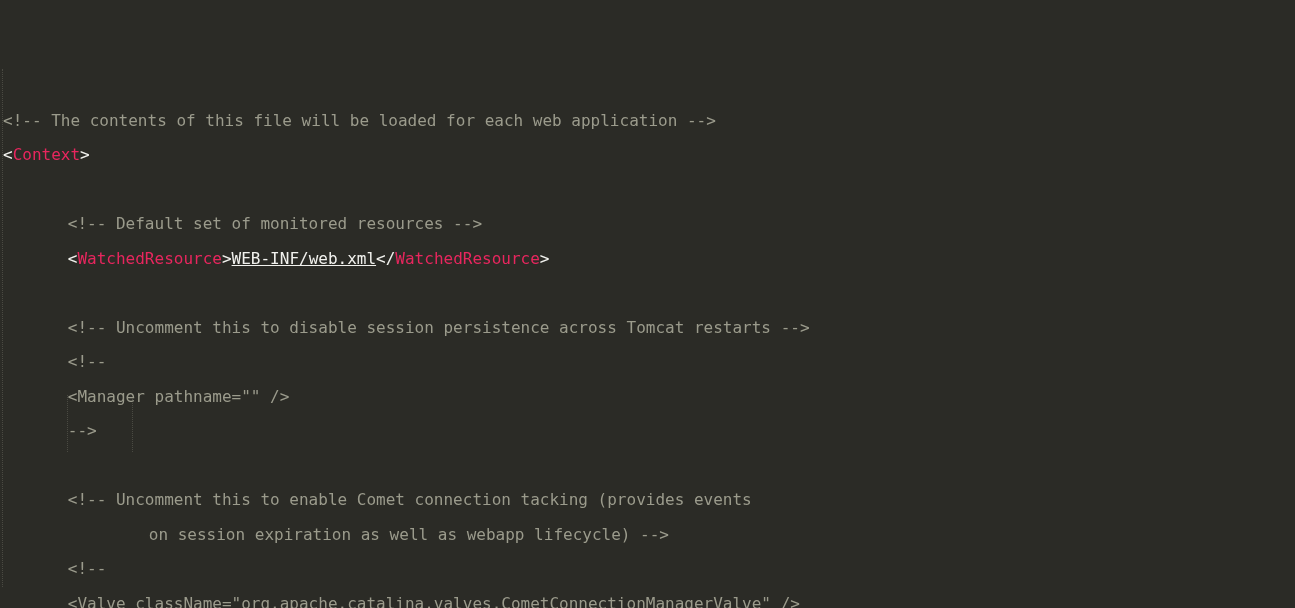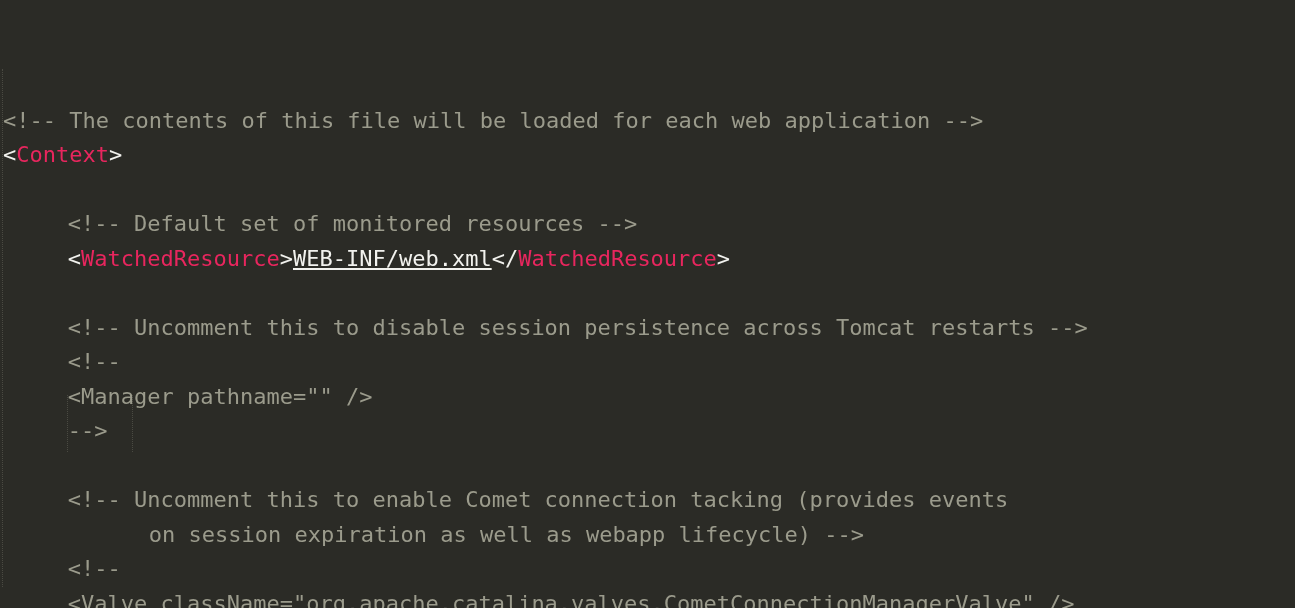--- a/index.html
+++ b/index.html
@@ -47,16 +47,16 @@
   }
   
   .cmt   { color: #9b9b8c; }
   .punct { color: #f2f2ee; }
   .tag   { color: #e8265e; text-align: center; }
   .txt   { color: #f2f2ee; text-decoration: underline; }
 </style>
 </head>
 <body>
 
-<div id="editor" style="background: rgb(43, 43, 38); font-size: 22px; line-height: 34.5px;">
+<div id="editor" style="background: rgb(43, 43, 38); font-size: 16px; line-height: 34.5px;">
   <div class="guides"><div class="guide" style="left: 2px; top: 69px; height: 517.5px; border-left-color: rgb(74, 74, 66);"></div><div class="guide" style="left: 67px; top: 395.025px; height: 56.925px; border-left-color: rgb(74, 74, 66);"></div><div class="guide" style="left: 132px; top: 395.025px; height: 56.925px; border-left-color: rgb(74, 74, 66);"></div></div>
   <div class="code"><div class="line" style="height: 34.5px; padding-left: 3px;"><span class="cmt" style="color: rgb(155, 155, 140);">&lt;!-- The contents of this file will be loaded for each web application --&gt;</span></div><div class="line" style="height: 34.5px; padding-left: 3px;"><span class="punct" style="color: rgb(242, 242, 238);">&lt;</span><span class="tag" style="color: rgb(232, 38, 94);">Context</span><span class="punct" style="color: rgb(242, 242, 238);">&gt;</span></div><div class="line" style="height: 34.5px; padding-left: 3px;">&nbsp;</div><div class="line" style="height: 34.5px; padding-left: 67.8px;"><span class="cmt" style="color: rgb(155, 155, 140);">&lt;!-- Default set of monitored resources --&gt;</span></div><div class="line" style="height: 34.5px; padding-left: 67.8px;"><span class="punct" style="color: rgb(242, 242, 238);">&lt;</span><span class="tag" style="color: rgb(232, 38, 94);">WatchedResource</span><span class="punct" style="color: rgb(242, 242, 238);">&gt;</span><span class="txt" style="color: rgb(242, 242, 238);">WEB-INF/web.xml</span><span class="punct" style="color: rgb(242, 242, 238);">&lt;/</span><span class="tag" style="color: rgb(232, 38, 94);">WatchedResource</span><span class="punct" style="color: rgb(242, 242, 238);">&gt;</span></div><div class="line" style="height: 34.5px; padding-left: 3px;">&nbsp;</div><div class="line" style="height: 34.5px; padding-left: 67.8px;"><span class="cmt" style="color: rgb(155, 155, 140);">&lt;!-- Uncomment this to disable session persistence across Tomcat restarts --&gt;</span></div><div class="line" style="height: 34.5px; padding-left: 67.8px;"><span class="cmt" style="color: rgb(155, 155, 140);">&lt;!--</span></div><div class="line" style="height: 34.5px; padding-left: 67.8px;"><span class="cmt" style="color: rgb(155, 155, 140);">&lt;Manager pathname="" /&gt;</span></div><div class="line" style="height: 34.5px; padding-left: 67.8px;"><span class="cmt" style="color: rgb(155, 155, 140);">--&gt;</span></div><div class="line" style="height: 34.5px; padding-left: 3px;">&nbsp;</div><div class="line" style="height: 34.5px; padding-left: 67.8px;"><span class="cmt" style="color: rgb(155, 155, 140);">&lt;!-- Uncomment this to enable Comet connection tacking (provides events</span></div><div class="line" style="height: 34.5px; padding-left: 148.8px;"><span class="cmt" style="color: rgb(155, 155, 140);">on session expiration as well as webapp lifecycle) --&gt;</span></div><div class="line" style="height: 34.5px; padding-left: 67.8px;"><span class="cmt" style="color: rgb(155, 155, 140);">&lt;!--</span></div><div class="line" style="height: 34.5px; padding-left: 67.8px;"><span class="cmt" style="color: rgb(155, 155, 140);">&lt;Valve className="org.apache.catalina.valves.CometConnectionManagerValve" /&gt;</span></div></div>
 </div>
 
 </body></html>

